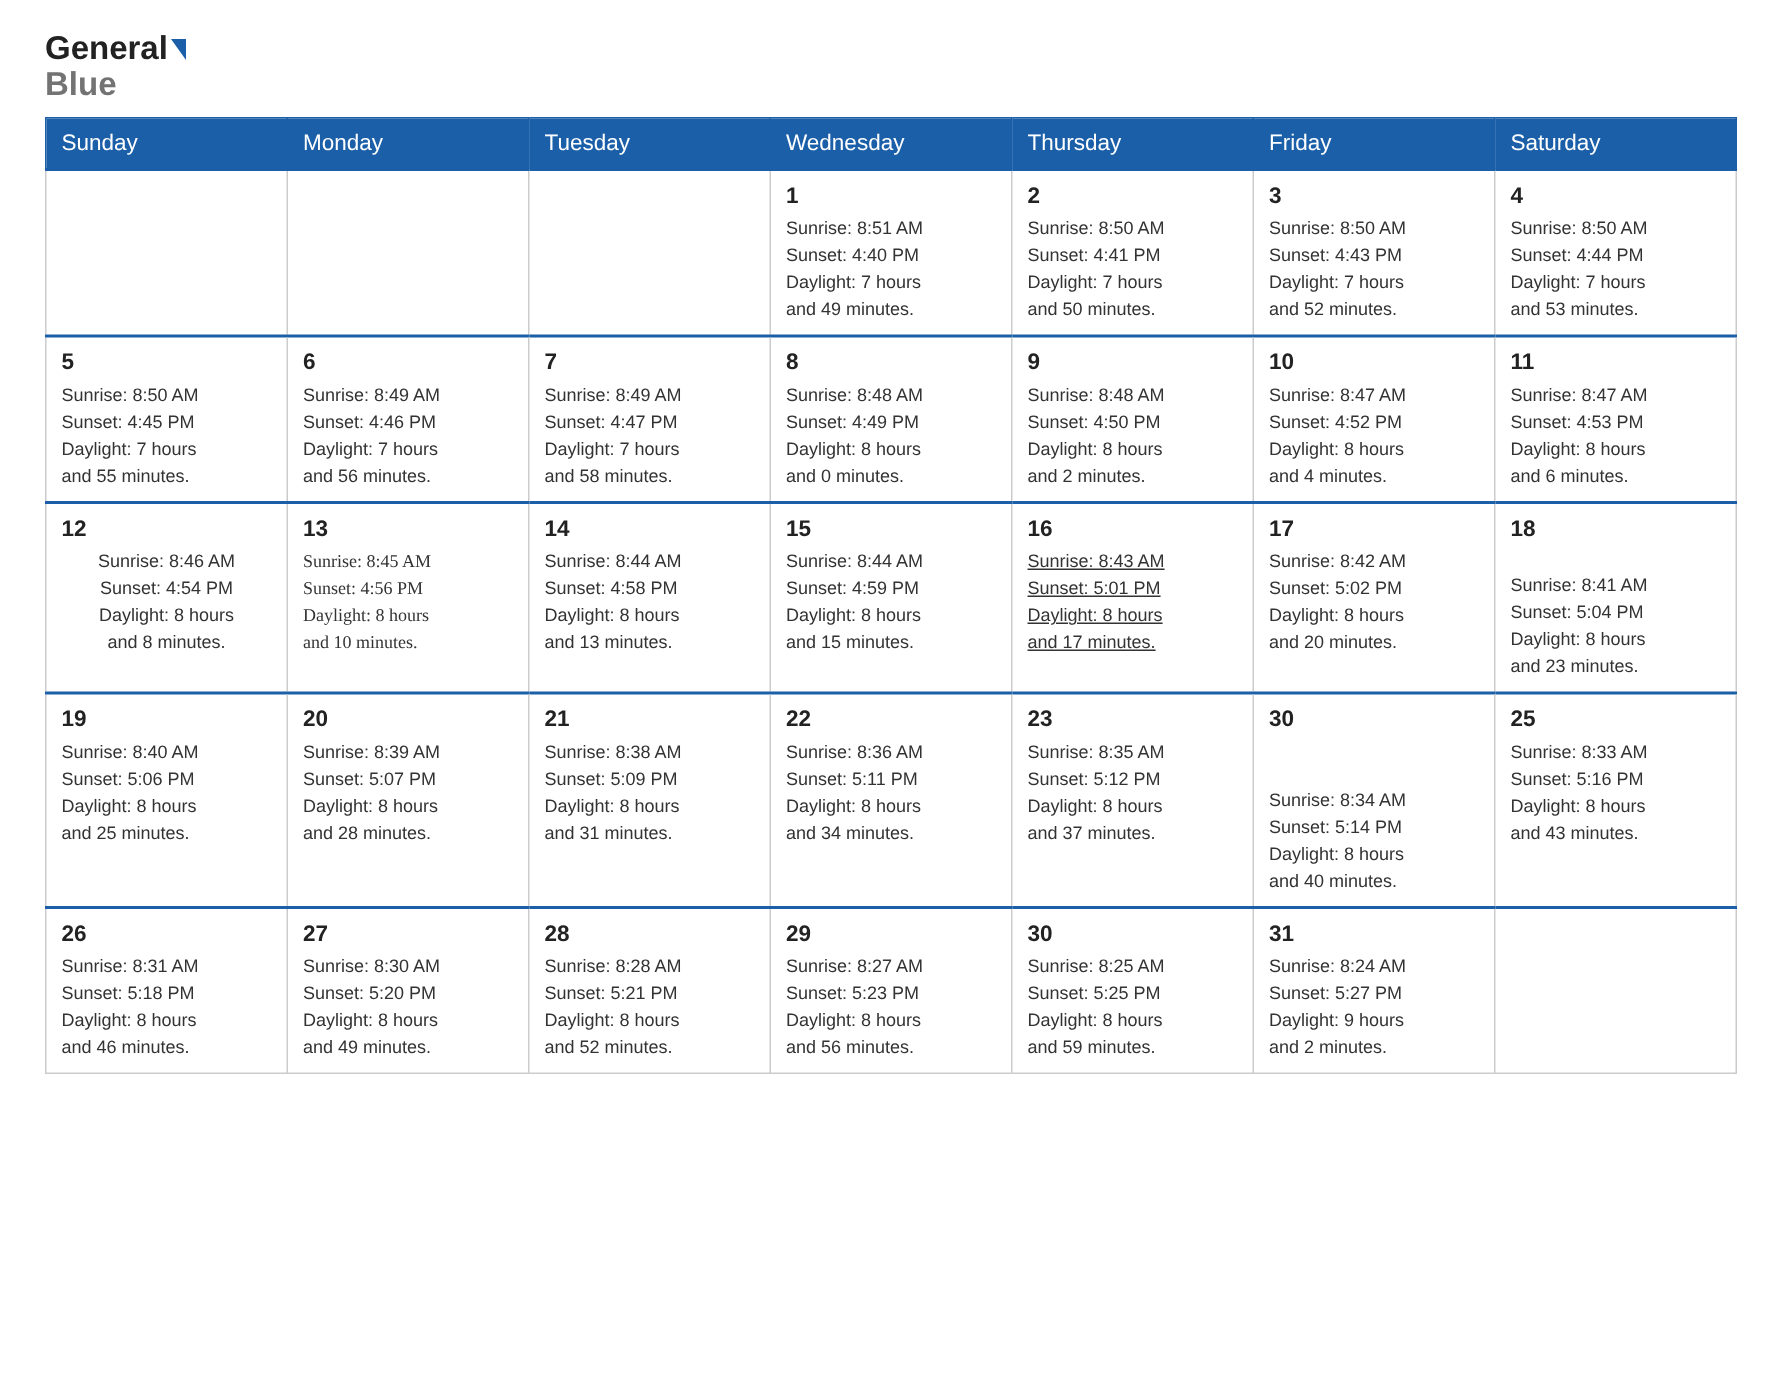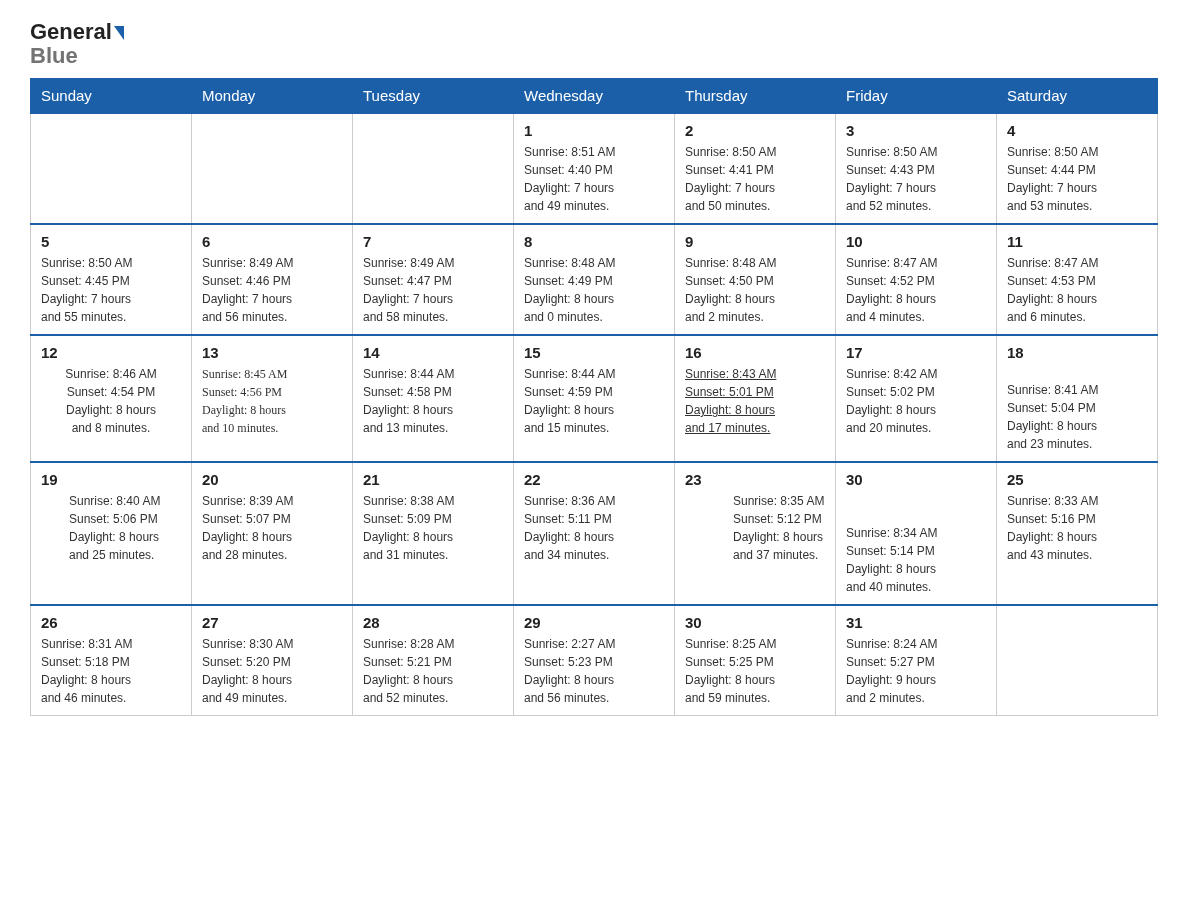--- a/index.html
+++ b/index.html
@@ -261,21 +261,21 @@
           <span class="day-number">18</span>
           <div class="day-info" style="white-space: pre-line; margin-top: 20px;">Sunrise: 8:41 AM
 Sunset: 5:04 PM
 Daylight: 8 hours
 and 23 minutes.</div>
         </td>
       </tr>
       <tr>
         <td>
           <span class="day-number">19</span>
-          <div class="day-info" style="white-space: pre-line; margin-left: 28px;">Sunrise: 8:40 AM
+          <div class="day-info" style="white-space: pre-line;">Sunrise: 8:40 AM
 Sunset: 5:06 PM
 Daylight: 8 hours
 and 25 minutes.</div>
         </td>
         <td>
           <span class="day-number">20</span>
           <div class="day-info" style="white-space: pre-line;">Sunrise: 8:39 AM
 Sunset: 5:07 PM
 Daylight: 8 hours
 and 28 minutes.</div>
@@ -289,21 +289,21 @@
         </td>
         <td>
           <span class="day-number">22</span>
           <div class="day-info" style="white-space: pre-line;">Sunrise: 8:36 AM
 Sunset: 5:11 PM
 Daylight: 8 hours
 and 34 minutes.</div>
         </td>
         <td>
           <span class="day-number">23</span>
-          <div class="day-info" style="white-space: pre-line; margin-left: 48px;">Sunrise: 8:35 AM
+          <div class="day-info" style="white-space: pre-line;">Sunrise: 8:35 AM
 Sunset: 5:12 PM
 Daylight: 8 hours
 and 37 minutes.</div>
         </td>
         <td>
           <span class="day-number">30</span>
           <div class="day-info" style="white-space: pre-line; margin-top: 36px;">Sunrise: 8:34 AM
 Sunset: 5:14 PM
 Daylight: 8 hours
 and 40 minutes.</div>
@@ -333,21 +333,21 @@
         </td>
         <td>
           <span class="day-number">28</span>
           <div class="day-info" style="white-space: pre-line;">Sunrise: 8:28 AM
 Sunset: 5:21 PM
 Daylight: 8 hours
 and 52 minutes.</div>
         </td>
         <td>
           <span class="day-number">29</span>
-          <div class="day-info" style="white-space: pre-line;">Sunrise: 2:27 AM
+          <div class="day-info" style="white-space: pre-line;">Sunrise: 8:27 AM
 Sunset: 5:23 PM
 Daylight: 8 hours
 and 56 minutes.</div>
         </td>
         <td>
           <span class="day-number">30</span>
           <div class="day-info" style="white-space: pre-line;">Sunrise: 8:25 AM
 Sunset: 5:25 PM
 Daylight: 8 hours
 and 59 minutes.</div>

